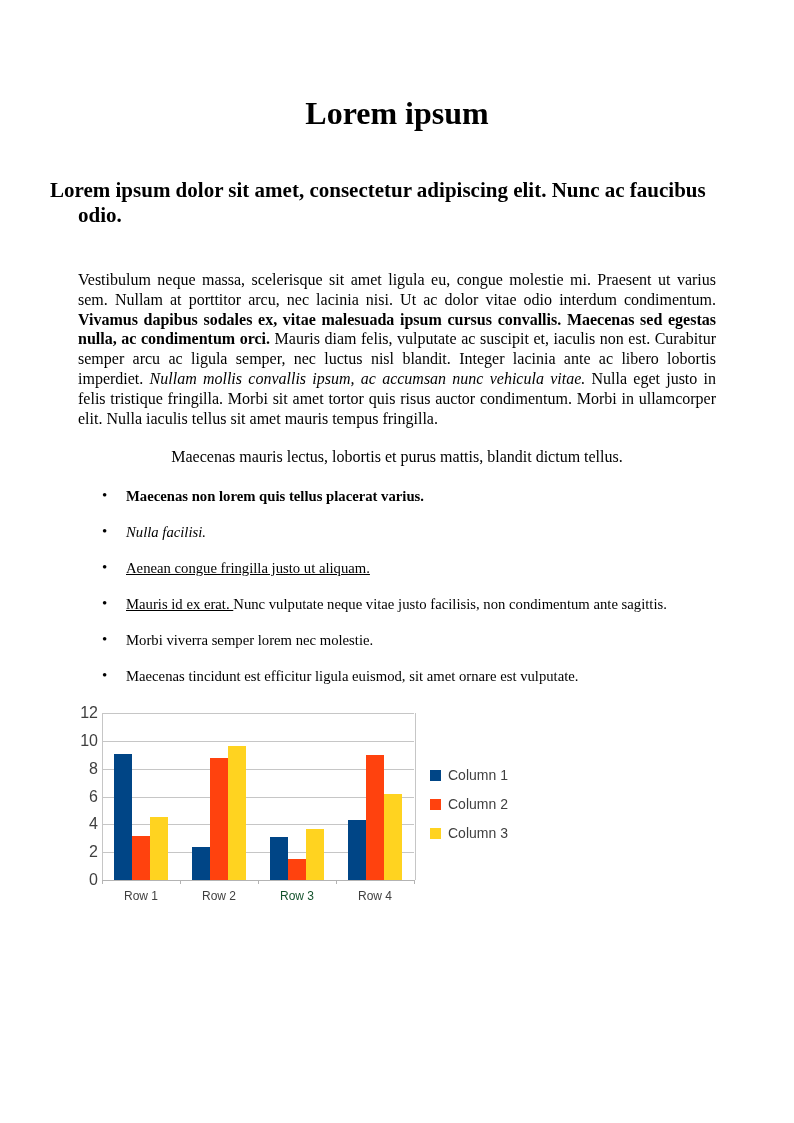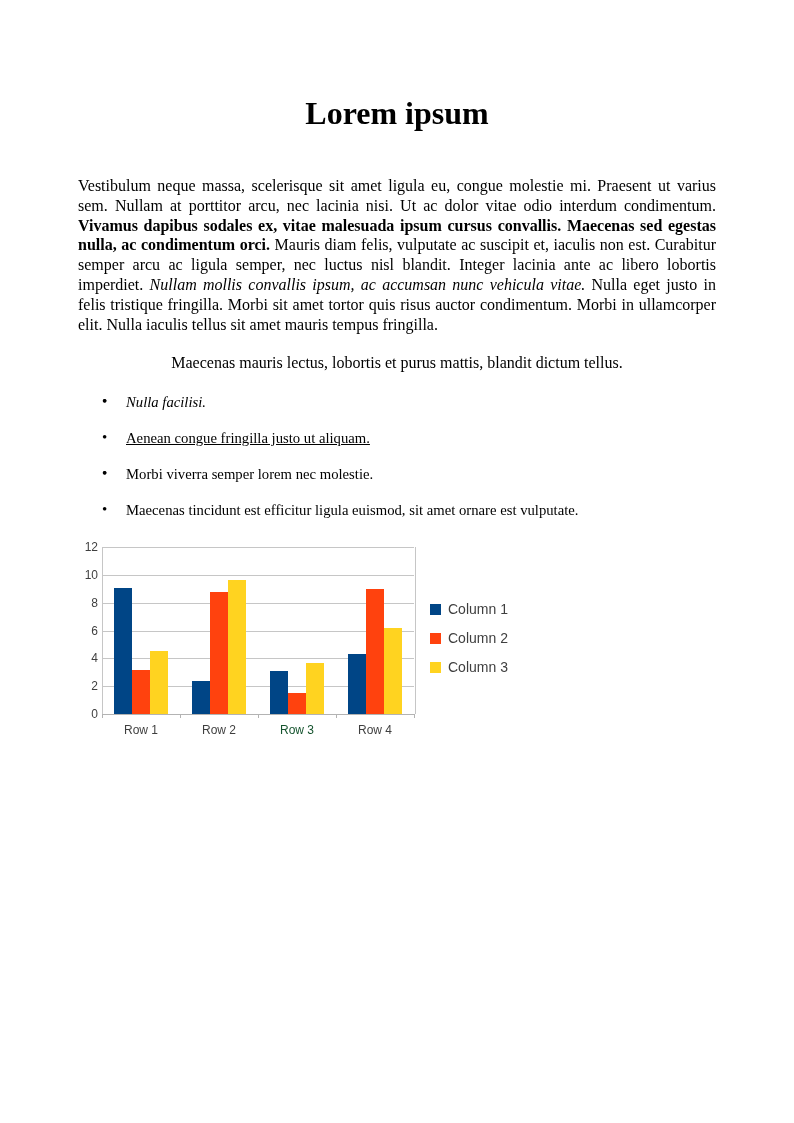--- a/index.html
+++ b/index.html
@@ -68,45 +68,46 @@
     border-right: 1px solid #c6c6c6;
   }
   .gridline { position: absolute; height: 1px; background: #c6c6c6; }
   .axis-line { position: absolute; height: 1px; background: #b3b3b3; }
   .axis-tick { position: absolute; width: 1px; height: 4px; background: #b3b3b3; }
   .bar { position: absolute; }
   .y-label {
     position: absolute;
     width: 20px;
     text-align: right;
-    font-size: 12px;
+    font-size: 16px;
     line-height: 14px;
   }
   .x-label {
     position: absolute;
     text-align: center;
     font-size: 12px;
     line-height: 14px;
   }
   .legend { position: absolute; }
   .legend-entry { display: flex; align-items: center; margin-bottom: 13px; font-size: 14px; }
   .legend-swatch { width: 11px; height: 11px; margin-right: 7px; flex: none; }
 </style>
 </head>
 <body>
 
 <div class="page">
   <h1 class="doc-title">Lorem ipsum</h1>
+  <h2 class="doc-heading">Lorem ipsum dolor sit amet, consectetur adipiscing elit. Nunc ac faucibus odio.</h2>
   <p class="body-par"><span class="run run-normal">Vestibulum neque massa, scelerisque sit amet ligula eu, congue molestie mi. Praesent ut varius sem. Nullam at porttitor arcu, nec lacinia nisi. Ut ac dolor vitae odio interdum condimentum. </span><span class="run run-bold">Vivamus dapibus sodales ex, vitae malesuada ipsum cursus convallis. Maecenas sed egestas nulla, ac condimentum orci.</span><span class="run run-normal"> Mauris diam felis, vulputate ac suscipit et, iaculis non est. Curabitur semper arcu ac ligula semper, nec luctus nisl blandit. Integer lacinia ante ac libero lobortis imperdiet. </span><span class="run run-italic">Nullam mollis convallis ipsum, ac accumsan nunc vehicula vitae.</span><span class="run run-normal"> Nulla eget justo in felis tristique fringilla. Morbi sit amet tortor quis risus auctor condimentum. Morbi in ullamcorper elit. Nulla iaculis tellus sit amet mauris tempus fringilla.</span></p>
   <p class="body-par second">Maecenas mauris lectus, lobortis et purus mattis, blandit dictum tellus.</p>
   <ul class="bullets">
-      <li><span class="bullet-glyph">•</span></li>
+      <li><span class="bullet-glyph">•</span><span><span class="run run-bold">Maecenas non lorem quis tellus placerat varius.</span></span></li>
       <li><span class="bullet-glyph">•</span><span><span class="run run-italic">Nulla facilisi.</span></span></li>
       <li><span class="bullet-glyph">•</span><span><span class="run run-underline">Aenean congue fringilla justo ut aliquam.</span></span></li>
-      <li><span class="bullet-glyph">•</span></li>
+      <li><span class="bullet-glyph">•</span><span><span class="run run-underline">Mauris id ex erat. </span><span class="run run-normal">Nunc vulputate neque vitae justo facilisis, non condimentum ante sagittis.</span></span></li>
       <li><span class="bullet-glyph">•</span><span><span class="run run-normal">Morbi viverra semper lorem nec molestie.</span></span></li>
       <li><span class="bullet-glyph">•</span><span><span class="run run-normal">Maecenas tincidunt est efficitur ligula euismod, sit amet ornare est vulputate.</span></span></li>
     </ul>
   <div class="chart">
     <div id="plot-area">
         <div class="plot-frame" style="left: 24px; top: 11px; width: 312px; height: 167px; border-color: rgb(198, 198, 198);"></div>
         <div class="axis-line" style="left: 24px; top: 178px; width: 312px;"></div>
         <div class="y-label" style="left: 0px; top: 171px; color: rgb(63, 63, 63);">0</div>
         <div class="gridline" style="left: 24px; top: 150.2px; width: 312px;"></div>
         <div class="y-label" style="left: 0px; top: 143.2px; color: rgb(63, 63, 63);">2</div>

